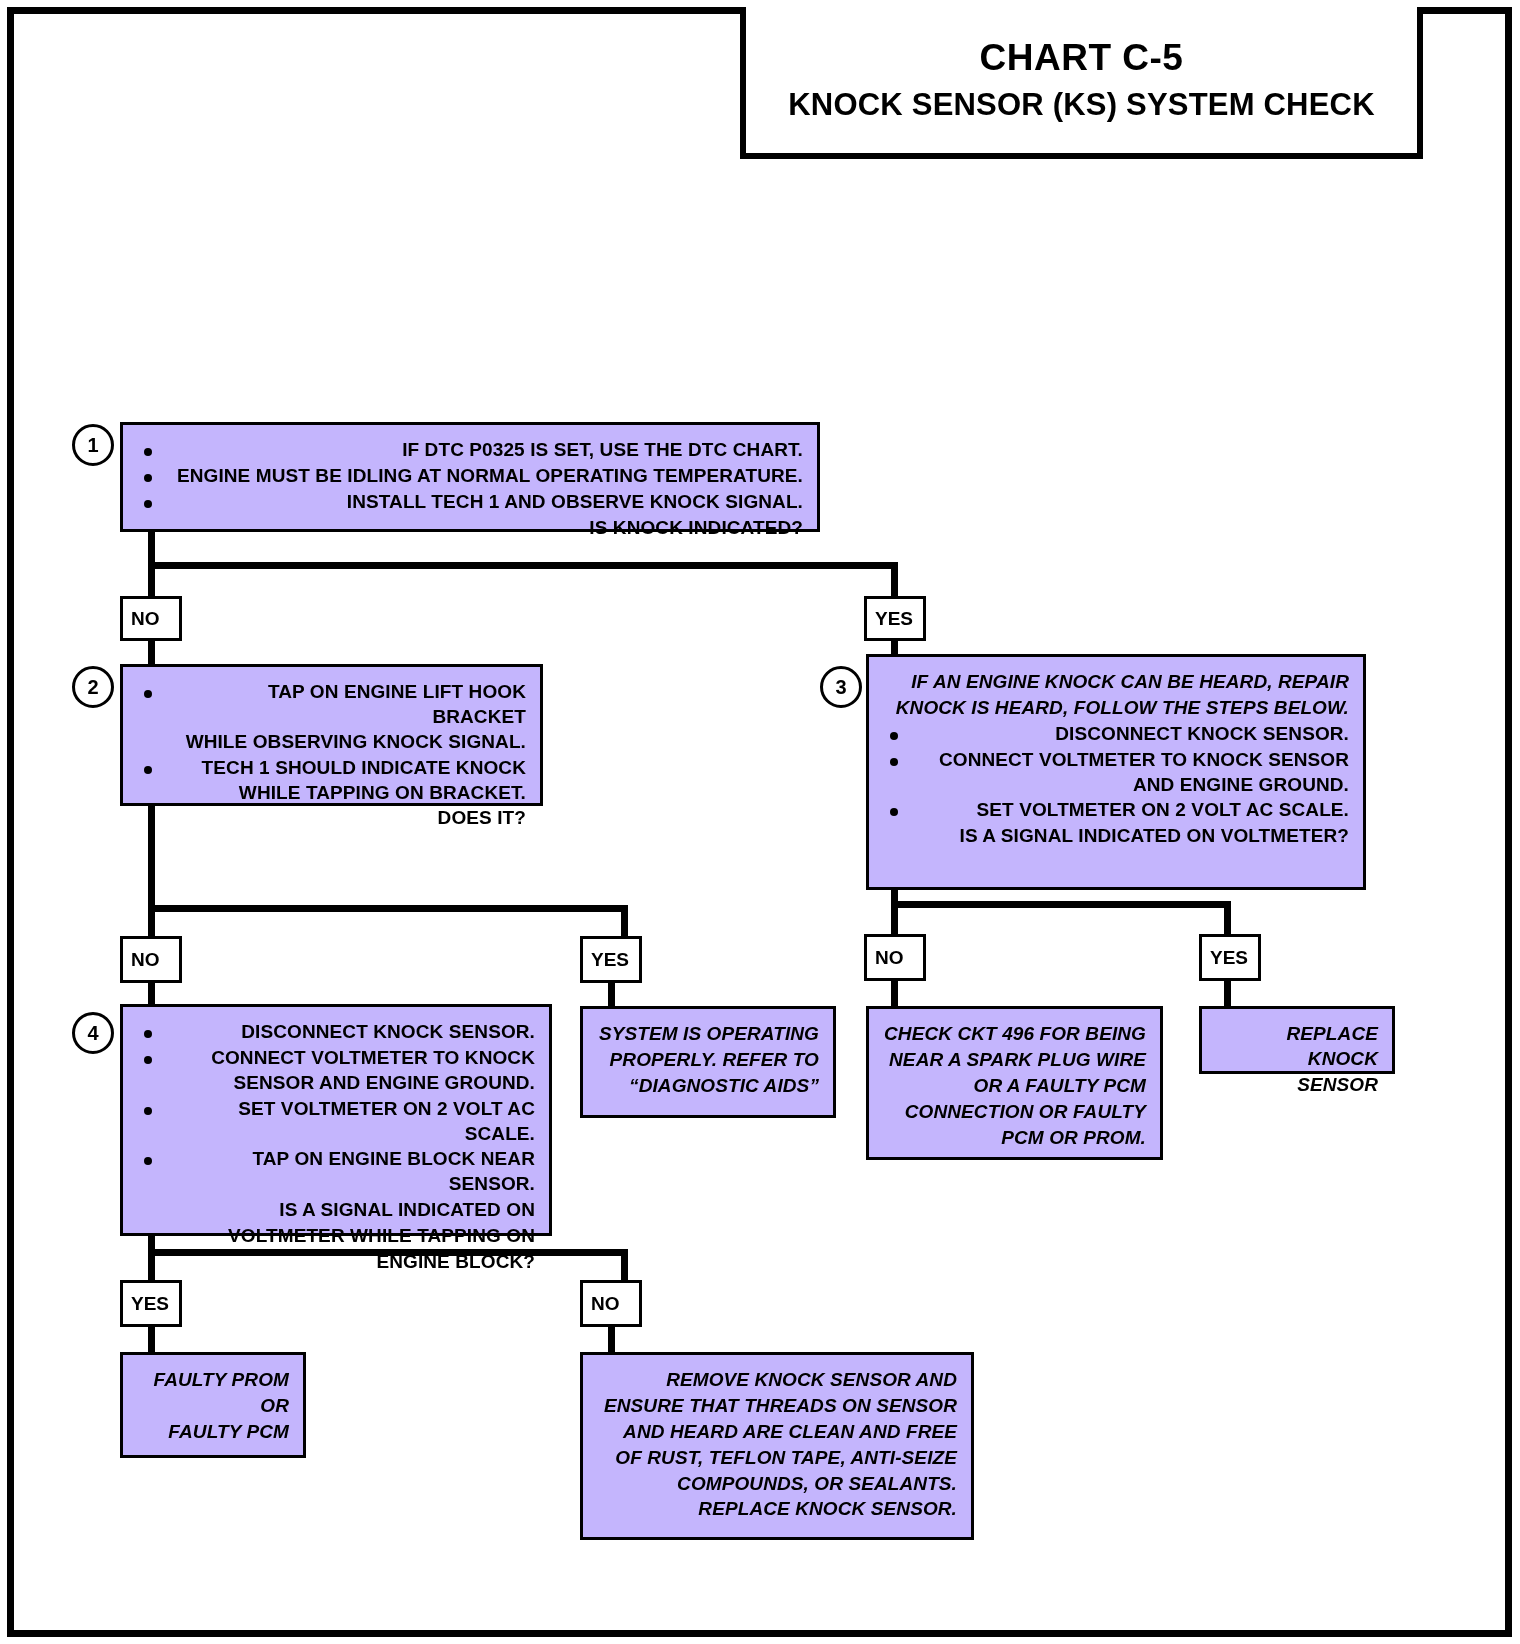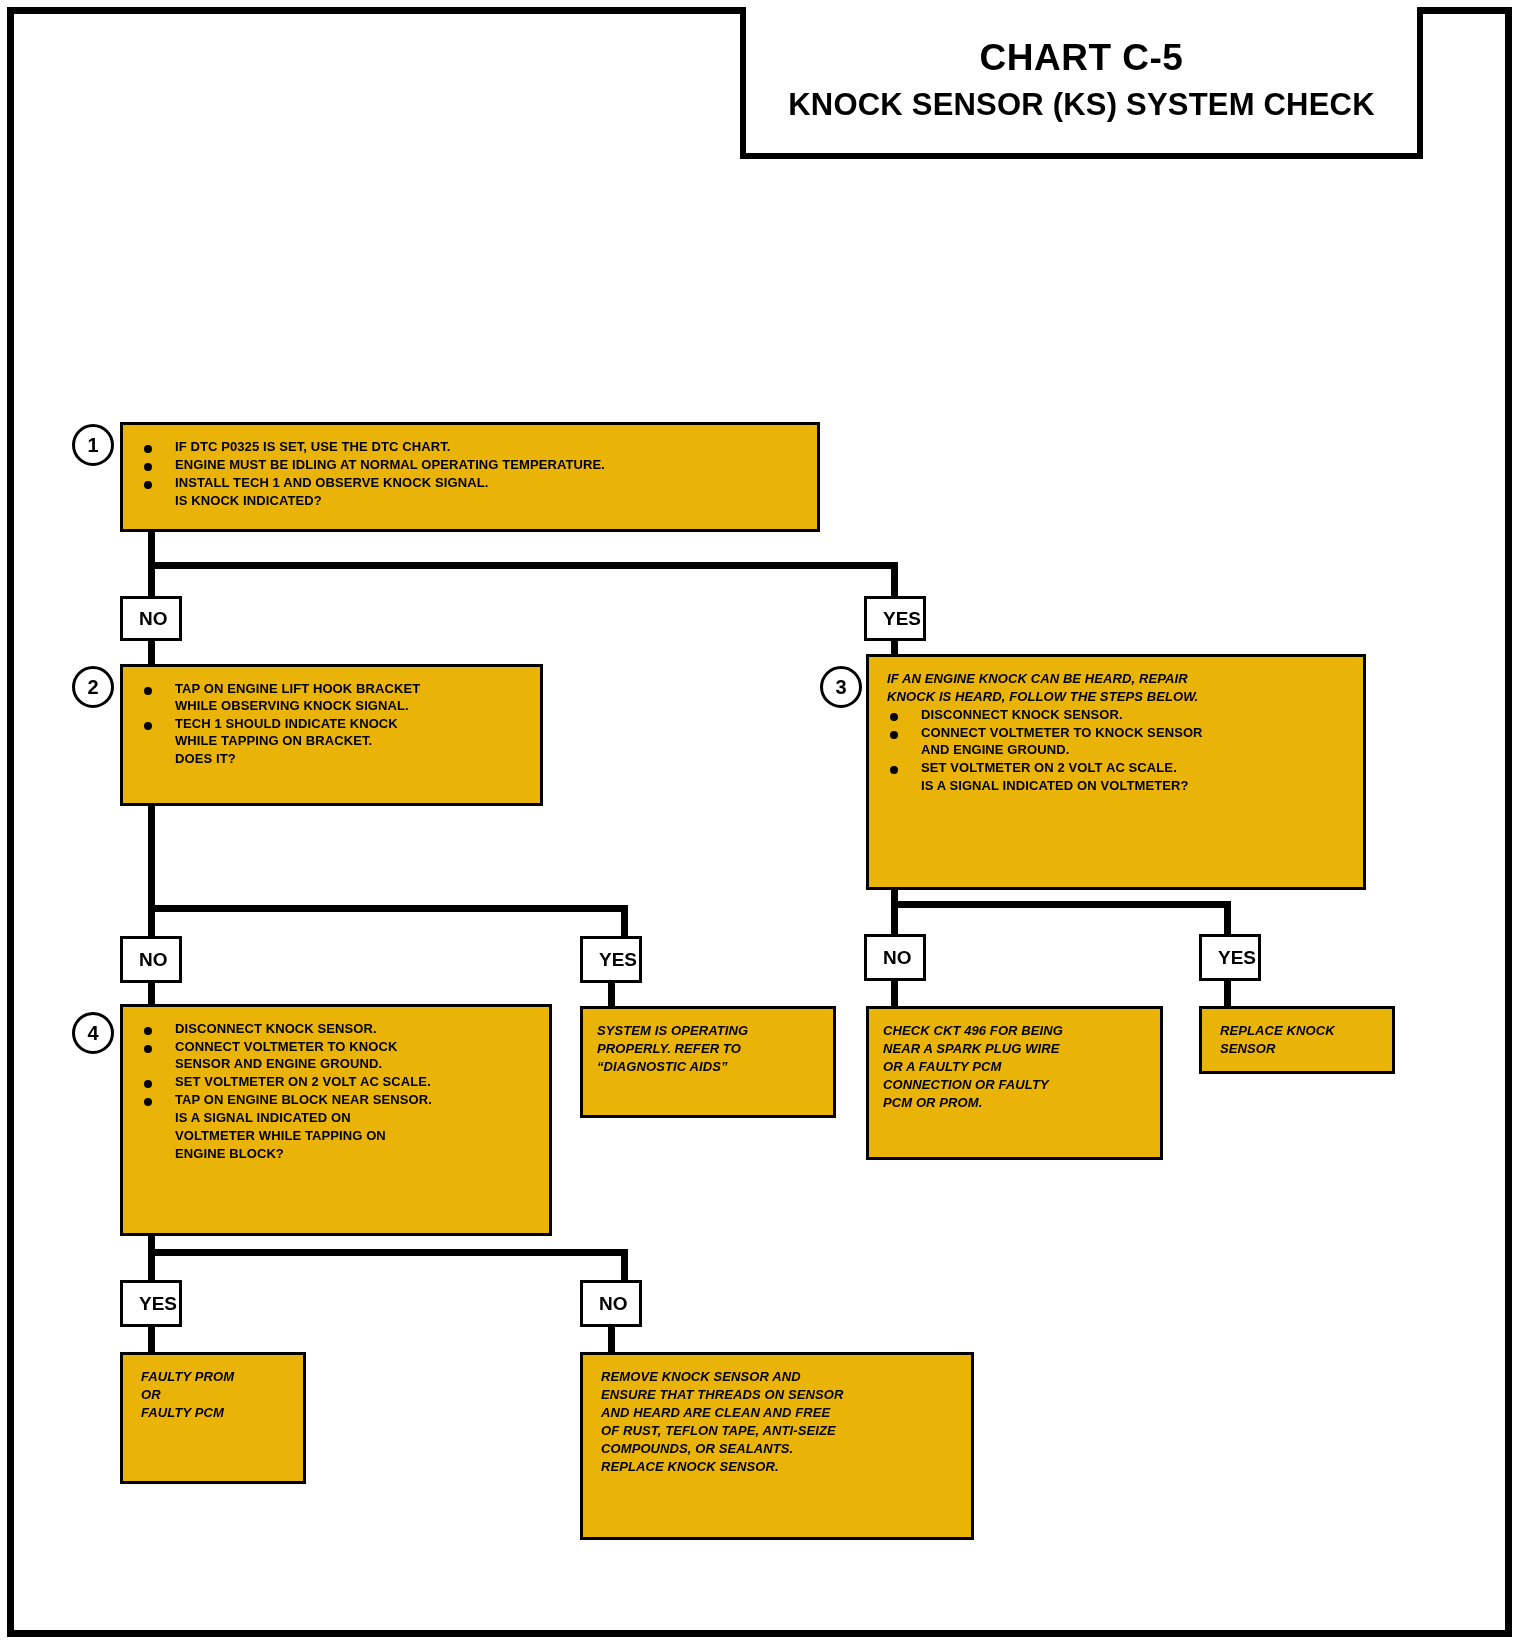--- a/index.html
+++ b/index.html
@@ -48,27 +48,28 @@
     font-size: 31px;
     font-weight: bold;
     letter-spacing: 0.2px;
     white-space: nowrap;
   }
 
   
   .fbox {
     position: absolute;
     border: 3px solid #000;
-    background: #eab308;
+    background: #c4b5fd;
     padding: 13px 14px 13px 18px;
-    font-size: 13px;
+    font-size: 19px;
     font-weight: bold;
     line-height: 1.31;
     letter-spacing: 0.1px;
     z-index: 4;
+    text-align: right;
   }
   .fbox ul {
     margin: 0; padding: 0;
     list-style: none;
   }
   .fbox li {
     position: relative;
     padding-left: 34px;
     margin-bottom: 1px;
   }
@@ -105,21 +106,21 @@
   }
 
   
   .ynbox {
     position: absolute;
     border: 3px solid #000;
     background: #fff;
     display: flex;
     align-items: center;
     justify-content: flex-start;
-    padding-left: 16px;
+    padding-left: 8px;
     font-size: 19px;
     font-weight: bold;
     z-index: 6;
   }
 
   
   .conn {
     position: absolute;
     background: #000;
     z-index: 3;
@@ -268,21 +269,21 @@
 <div class="ynbox" style="left:120px; top:1280px; width:62px; height:47px;">
   <span>YES</span>
 </div>
 <div class="ynbox" style="left:580px; top:1280px; width:62px; height:47px;">
   <span>NO</span>
 </div>
 
 <div class="conn" style="left:148px; top:1326px; width:7px; height:28px;"></div>
 <div class="conn" style="left:608px; top:1326px; width:7px; height:28px;"></div>
 
-<div class="fbox" id="res-prom" style="left:120px; top:1352px; width:186px; height:132px; ">
+<div class="fbox" id="res-prom" style="left:120px; top:1352px; width:186px; height:106px; ">
   <div class="free">FAULTY PROM</div>
   <div class="free">OR</div>
   <div class="free">FAULTY PCM</div>
 </div>
 
 <div class="fbox" id="res-remove" style="left:580px; top:1352px; width:394px; height:188px; ">
   <div class="free">REMOVE KNOCK SENSOR AND</div>
   <div class="free">ENSURE THAT THREADS ON SENSOR</div>
   <div class="free">AND HEARD ARE CLEAN AND FREE</div>
   <div class="free">OF RUST, TEFLON TAPE, ANTI-SEIZE</div>

